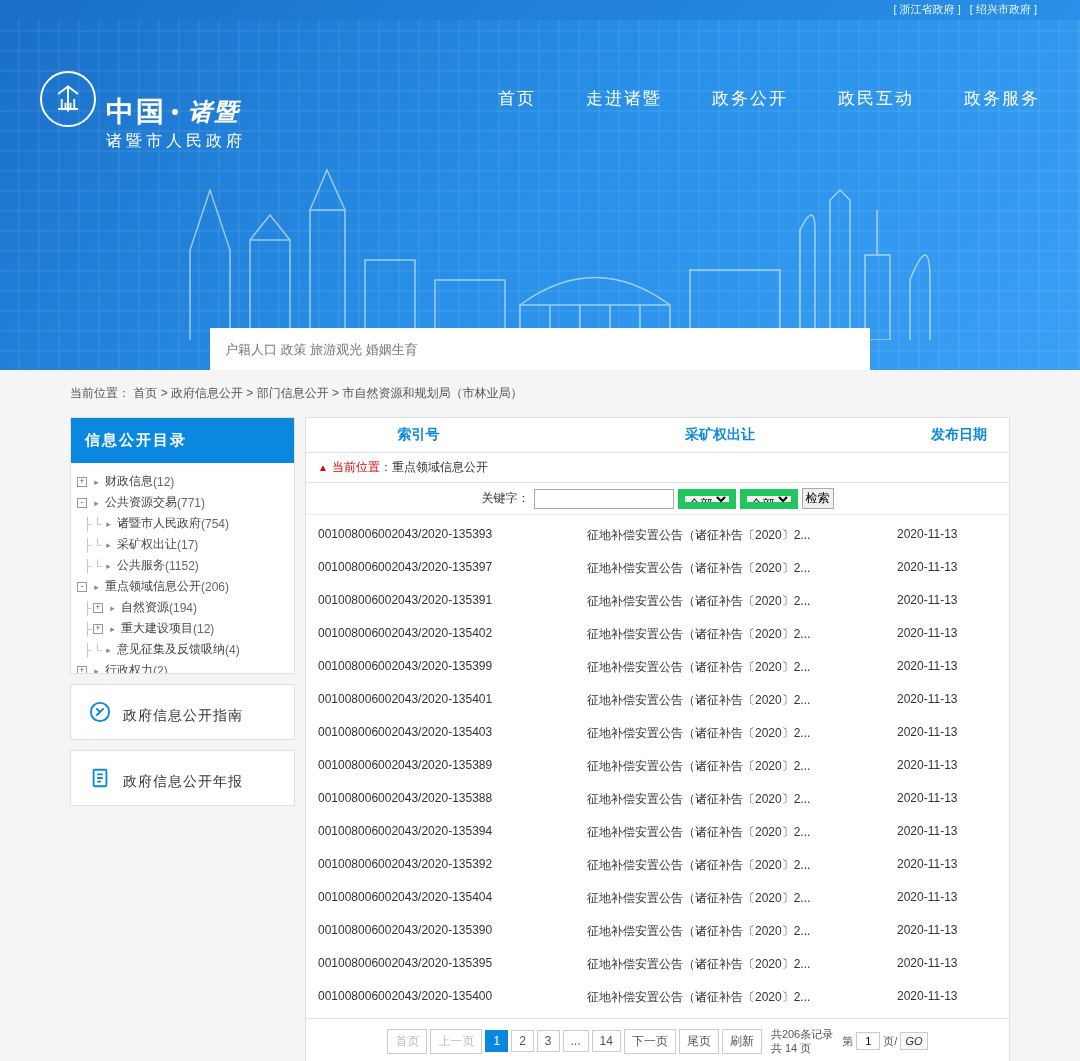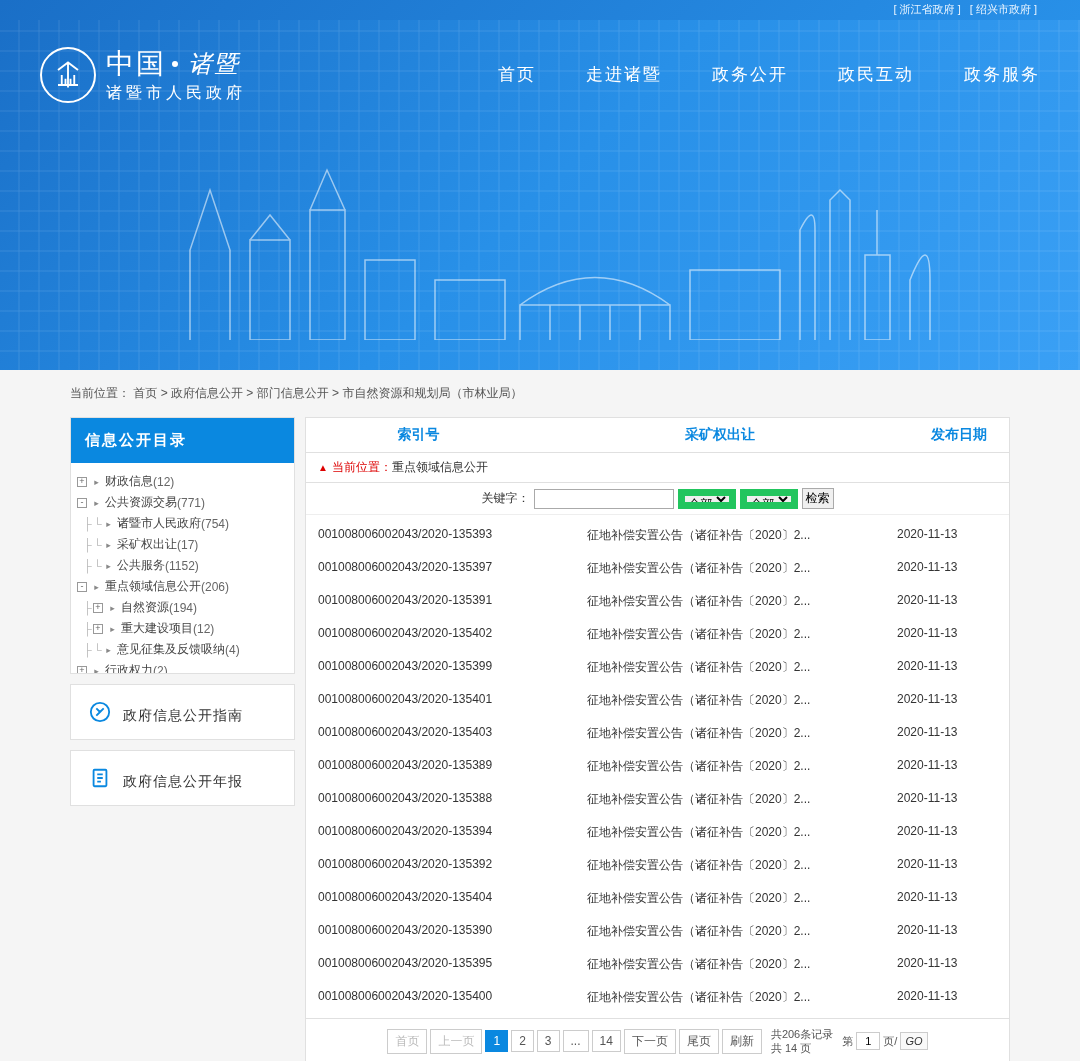--- a/index.html
+++ b/index.html
@@ -6,21 +6,21 @@
     body { font-family: "Microsoft YaHei", sans-serif; font-size: 13px; background: #f5f5f5; color: #333; }
     .header-top { background: linear-gradient(135deg, #1a6fc7 0%, #2890e8 100%); height: 20px; position: relative; }
     .header-top-links { position: absolute; right: 40px; top: 2px; font-size: 11px; color: #e8f4ff; }
     .header-top-links a { color: #e8f4ff; text-decoration: none; margin: 0 3px; }
     .banner { background: linear-gradient(135deg, #1a6fc7 0%, #2890e8 50%, #3aa0f5 100%); height: 350px; position: relative; overflow: hidden; }
     .banner-bg { position: absolute; inset: 0; opacity: 0.15; background-image: repeating-linear-gradient(0deg, transparent, transparent 18px, rgba(255,255,255,0.4) 18px, rgba(255,255,255,0.4) 20px), repeating-linear-gradient(90deg, transparent, transparent 18px, rgba(255,255,255,0.4) 18px, rgba(255,255,255,0.4) 20px); }
     .banner-content { position: relative; max-width: 1000px; margin: 0 auto; padding-top: 15px; }
     .logo-nav { display: flex; align-items: center; justify-content: space-between; padding: 10px 0; }
     .logo-area { display: flex; align-items: center; color: #fff; }
     .logo-circle { width: 56px; height: 56px; border: 2px solid #fff; border-radius: 50%; margin-right: 10px; display: flex; align-items: center; justify-content: center; font-size: 24px; }
-    .logo-text-main { font-size: 28px; font-weight: normal; letter-spacing: 2px; display: flex; align-items: center; }
+    .logo-text-main { font-size: 28px; font-weight: bold; letter-spacing: 2px; display: flex; align-items: center; margin-top: 48px; }
     .logo-dot { width: 6px; height: 6px; background: #fff; border-radius: 50%; margin: 0 6px; display: inline-block; }
     .logo-text-sub { font-size: 16px; letter-spacing: 4px; }
     .logo-text-script { font-size: 24px; font-style: italic; font-family: cursive; margin-left: 4px; }
     .nav { display: flex; gap: 50px; }
     .nav a { color: #fff; text-decoration: none; font-size: 17px; font-weight: 500; letter-spacing: 2px; }
     .skyline { position: absolute; bottom: 30px; left: 0; right: 0; height: 230px; display: flex; align-items: flex-end; justify-content: center; pointer-events: none; }
     .skyline svg { width: 100%; height: 100%; opacity: 0.55; }
     .search-box { position: absolute; bottom: 0; left: 50%; transform: translateX(-50%); width: 660px; height: 42px; background: #fff; display: flex; align-items: center; padding: 0 15px; }
     .search-box input { border: none; width: 100%; font-size: 13px; outline: none; }
     .breadcrumb-row { max-width: 960px; margin: 15px auto; font-size: 12px; color: #555; padding: 0 10px; }
@@ -120,20 +120,23 @@
         <path d="M510 195 V230 M540 195 V230 M570 195 V230 M600 195 V230"></path>
         <rect x="650" y="160" width="90" height="70"></rect>
         <path d="M760 230 V120 q15 -30 15 0 V230"></path>
         <path d="M790 230 V90 l10 -10 l10 10 V230"></path>
         <rect x="825" y="145" width="25" height="85"></rect>
           <path d="M837 145 V100"></path>
         <path d="M870 230 V170 q20 -50 20 0 V230"></path>
       </g>
     </svg>
   </div>
+  <div class="search-box">
+    <input type="text" placeholder="户籍人口 政策 旅游观光 婚姻生育" style="">
+  </div>
 </div>
 
 <div class="breadcrumb-row">
   <span>当前位置：</span>
   <a>首页</a> &gt;
   <a>政府信息公开</a> &gt;
   <a>部门信息公开</a> &gt;
   <span>市自然资源和规划局（市林业局）</span>
 </div>
 

